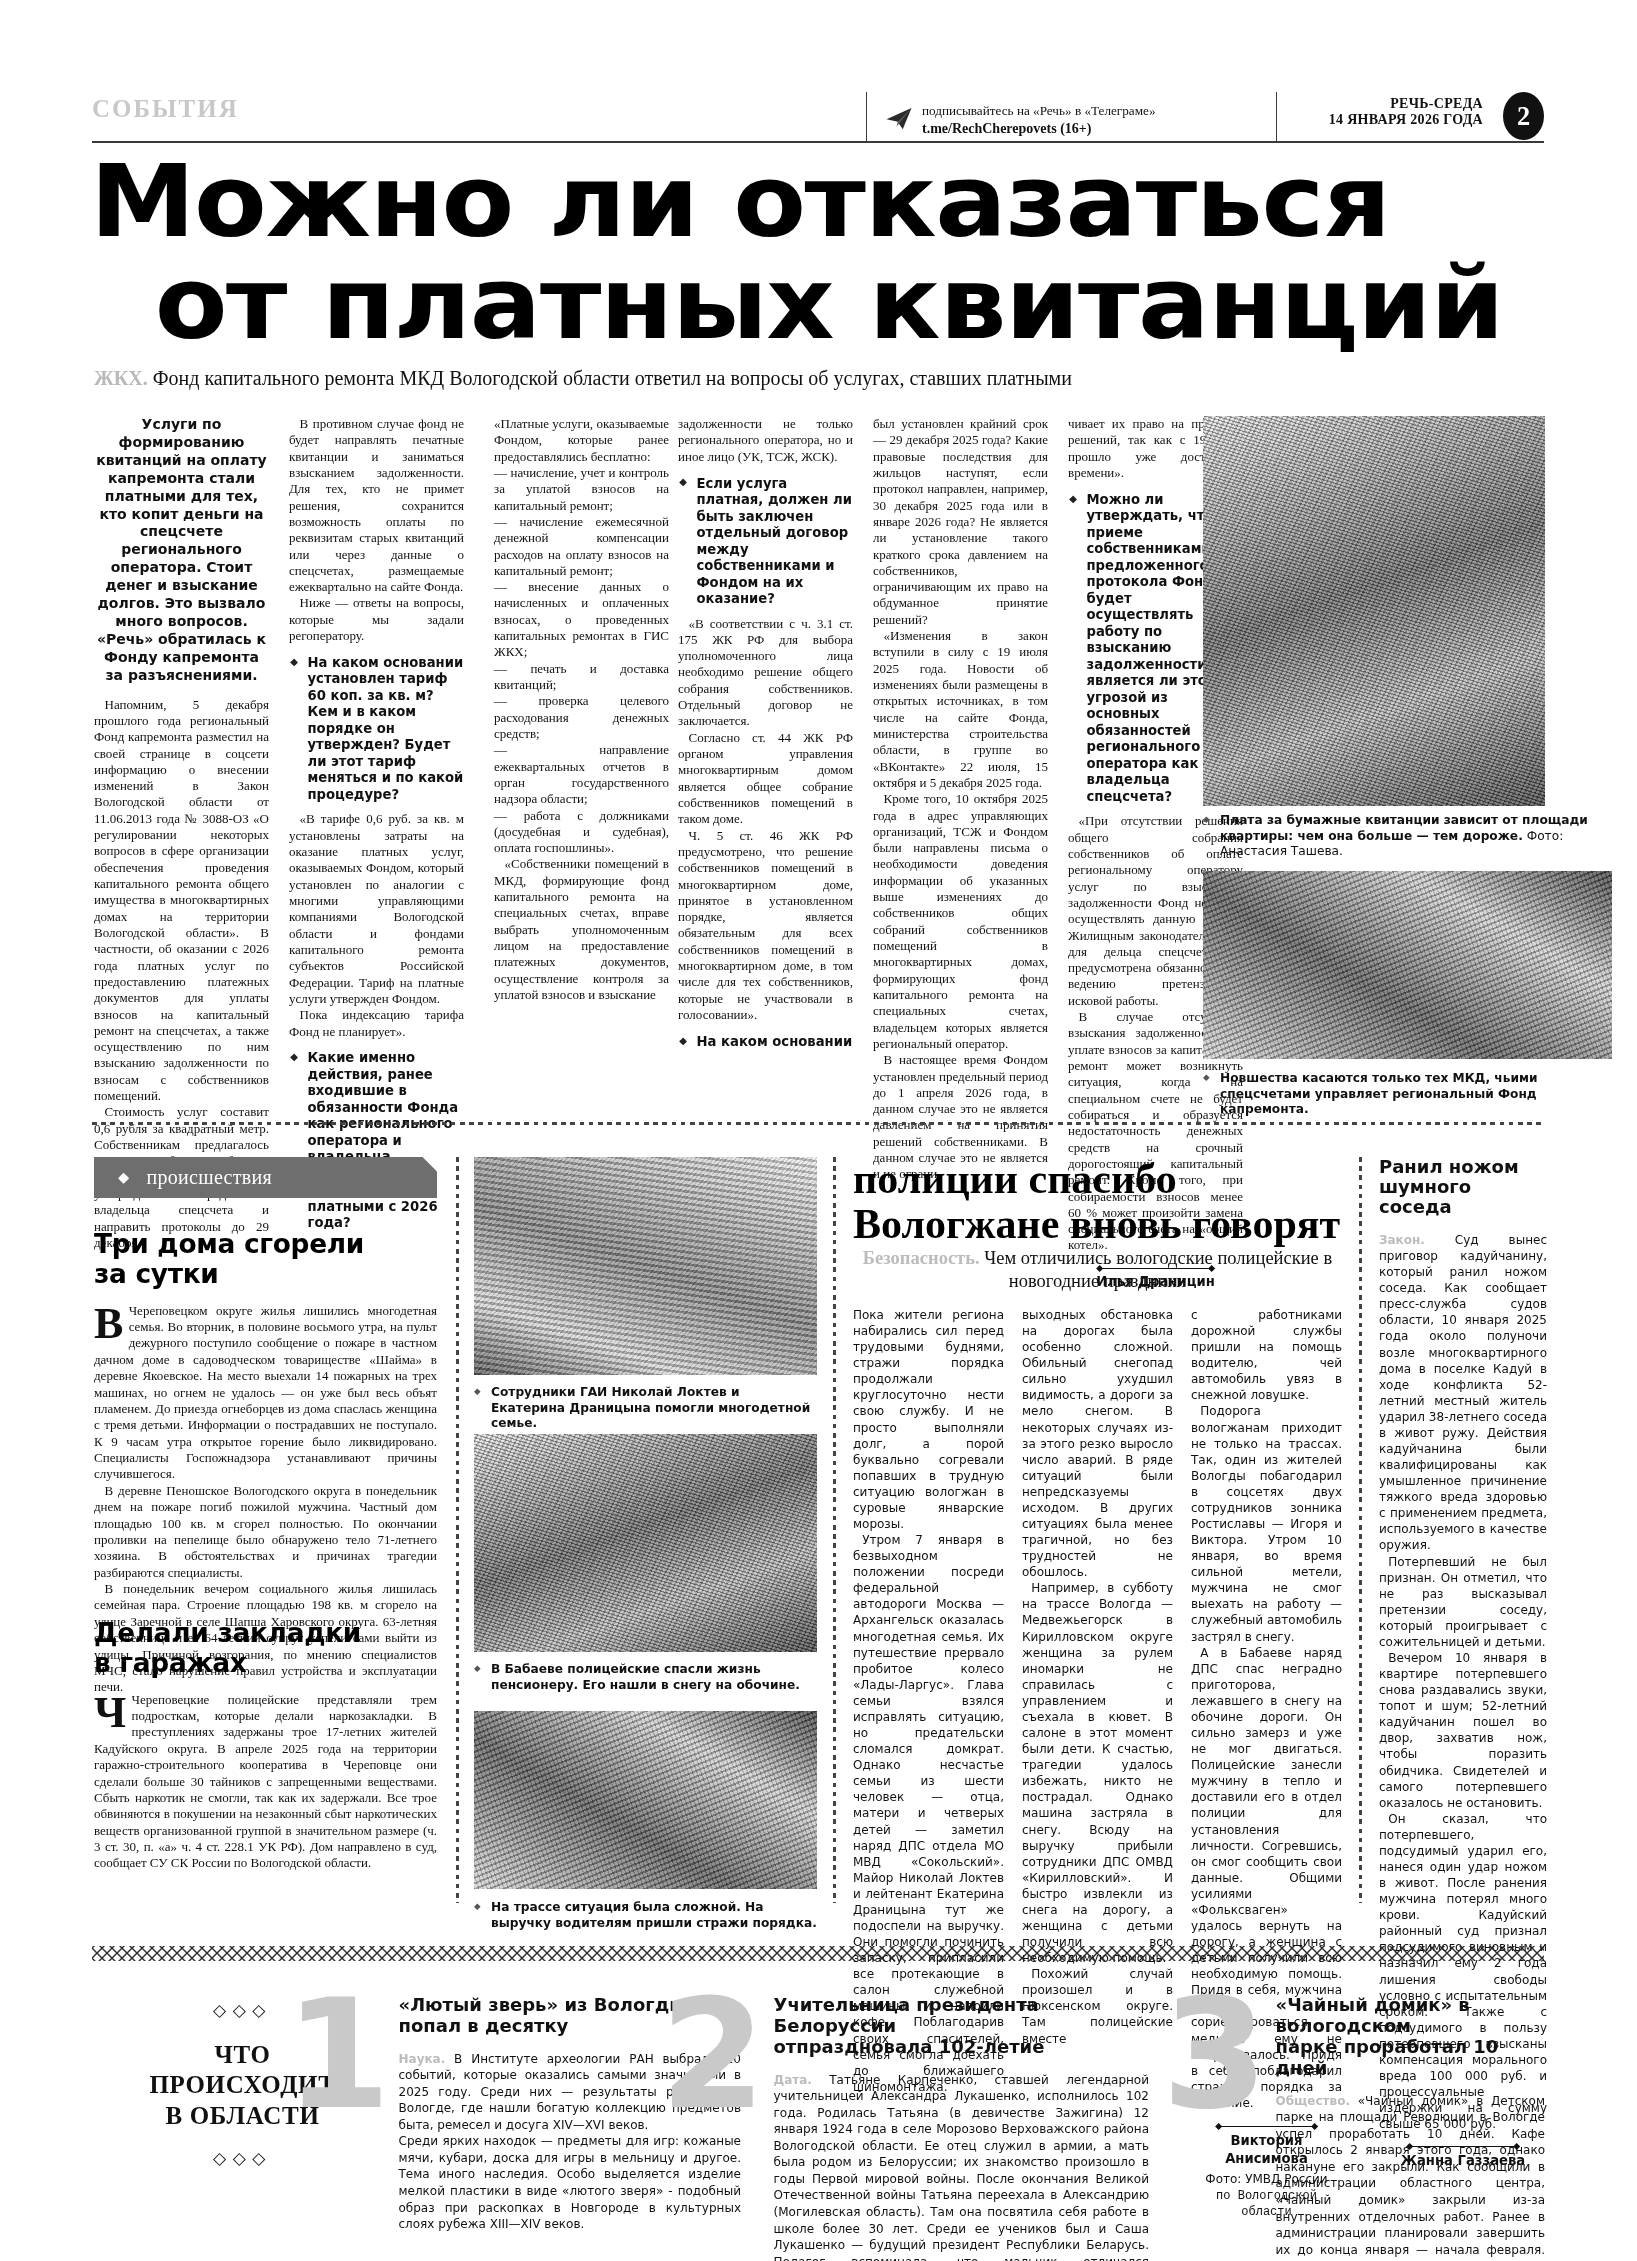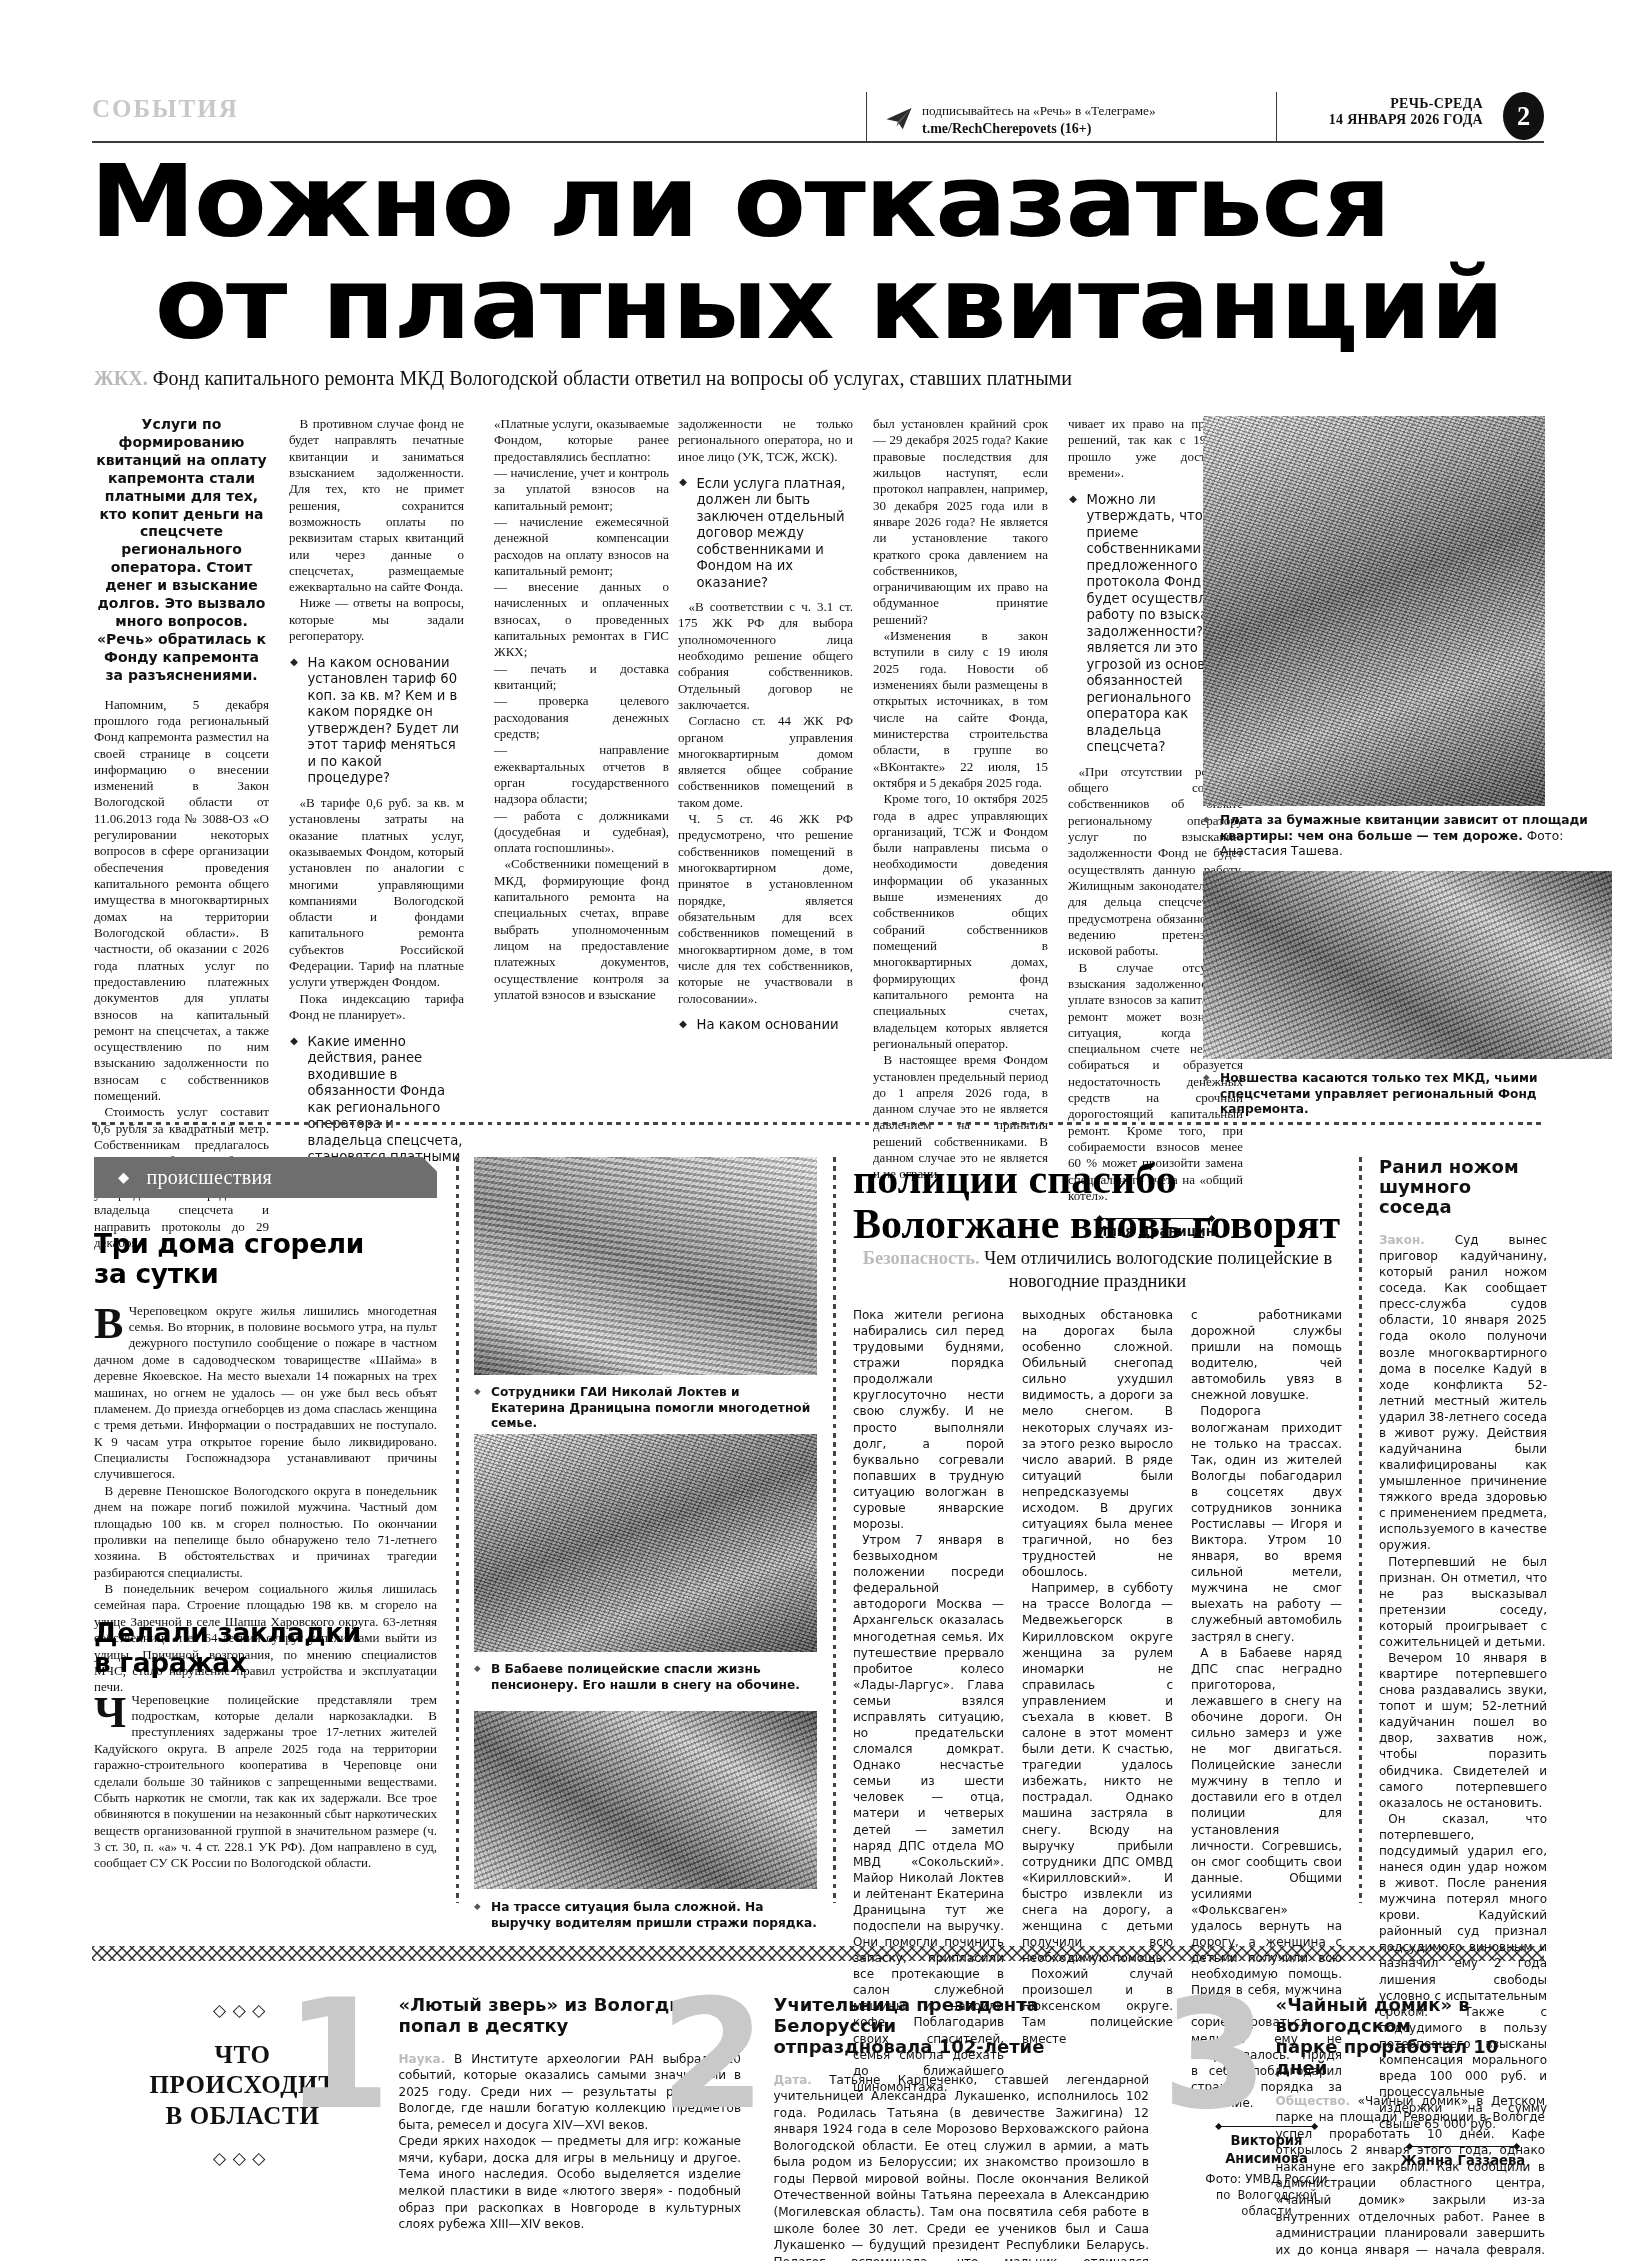--- a/index.html
+++ b/index.html
@@ -65,21 +65,21 @@
   .col.c1 { left:0px; }
   .col.c2 { left:195px; }
   .col.c3 { left:400px; }
   .col.c4 { left:584px; }
   .col.c5 { left:779px; }
   .col.c6 { left:974px; }
   .col p { margin:0 0 0 0; text-indent:10.6px; }
   .col p.noind { text-indent:0; }
   .lede { font-family:"DejaVu Sans", sans-serif; font-weight:bold; font-size:14px; line-height:1.28; text-indent:0 !important; margin-bottom:12px !important; text-align:center; }
   .q {
-    font-family:"DejaVu Sans", sans-serif; font-weight:normal; font-size:13.2px; line-height:1.25;
+    font-family:"DejaVu Sans", sans-serif; font-weight:bold; font-size:13.2px; line-height:1.25;
     text-indent:0 !important; margin:10.6px 0 8px 0 !important; text-align:left;
     position:relative; padding-left:18.5px;
   }
   .q::before { content:"\25C6"; position:absolute; left:1.3px; top:0.7px; font-size:10px; color:#222; }
 
   
   .photo { position:absolute; background:#9a9a9a; overflow:hidden; }
   .ph-cap {
     position:absolute;
     font-family:"DejaVu Sans", sans-serif; font-size:12.2px; line-height:1.28; color:#111;

